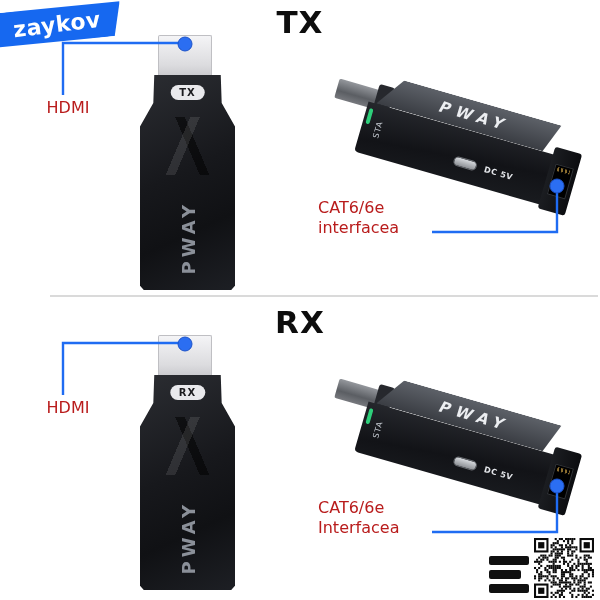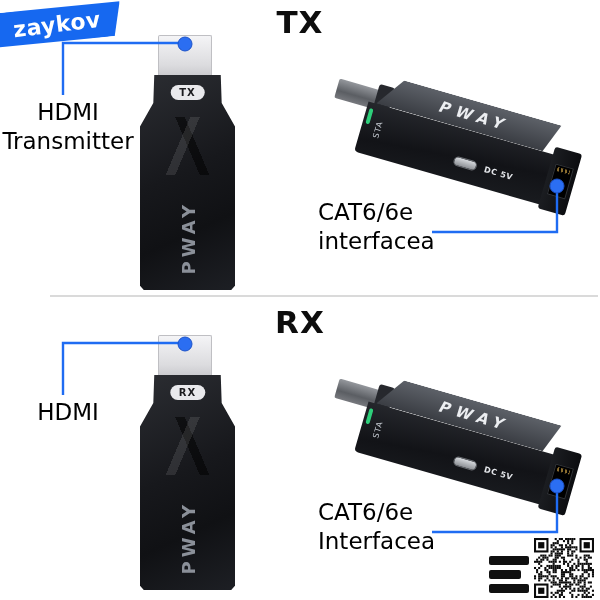--- a/index.html
+++ b/index.html
@@ -8,21 +8,21 @@
 .canvas{position:relative;width:600px;height:600px;background:#fff;overflow:hidden}
 
 
 .ribbon{position:absolute;left:-8px;top:6px;width:130px;height:37px;background:#1668f0;
   transform:rotate(-7deg);clip-path:polygon(0 0,100% 8%,93% 100%,0 92%);
   display:flex;align-items:center;justify-content:center;color:#fff;font-size:22px;font-weight:bold;letter-spacing:.5px}
 
 .heading{position:absolute;left:0;width:100%;text-align:center;font-size:31px;font-weight:bold;color:#0d0d0d;letter-spacing:1px}
 .divider{position:absolute;left:50px;top:295px;width:548px;height:2px;background:#dadada}
 
-.label{position:absolute;font-size:23px;color:#000000;line-height:1.28}
+.label{position:absolute;font-size:16px;color:#b91c1c;line-height:1.28}
 .label.center{text-align:center}
 
 
 .stick{position:absolute;width:95px;height:255px}
 .stick-connector{position:absolute;left:18px;top:0;width:54px;height:42px;
   background:linear-gradient(180deg,#f4f4f6,#dcdcdf 70%,#c9c9cd);
   border:1px solid #bfbfc3;border-bottom:none;border-radius:2px 2px 0 0}
 .stick-body{position:absolute;left:0;top:40px;width:95px;height:215px;
   background:linear-gradient(155deg,#2b2d32 0%,#17181c 45%,#101114 70%,#1d1f24 100%);
   clip-path:polygon(15% 0,85% 0,86% 13%,100% 24%,100% 98%,96% 100%,4% 100%,0 98%,0 24%,14% 13%)}
@@ -84,21 +84,20 @@
     <div class="stick-connector"></div>
     <div class="stick-body">
       <div class="stick-badge">TX</div>
       <div class="stick-chevron"></div>
       <div class="stick-brand">PWAY</div>
     </div>
   </div>
 
   <div class="label center" style="left:2px;top:98px;width:132px">
     <div>HDMI</div>
-    <div>Transmitter</div>
   </div>
 
   <div class="sidebox" style="left:352px;top:100px">
     <div class="sb-rot">
       <div class="sb-plug"></div>
       <div class="sb-plug-base"></div>
       <div class="sb-top">
         <span class="sb-brand">PWAY</span>
       </div>
       <div class="sb-front">

